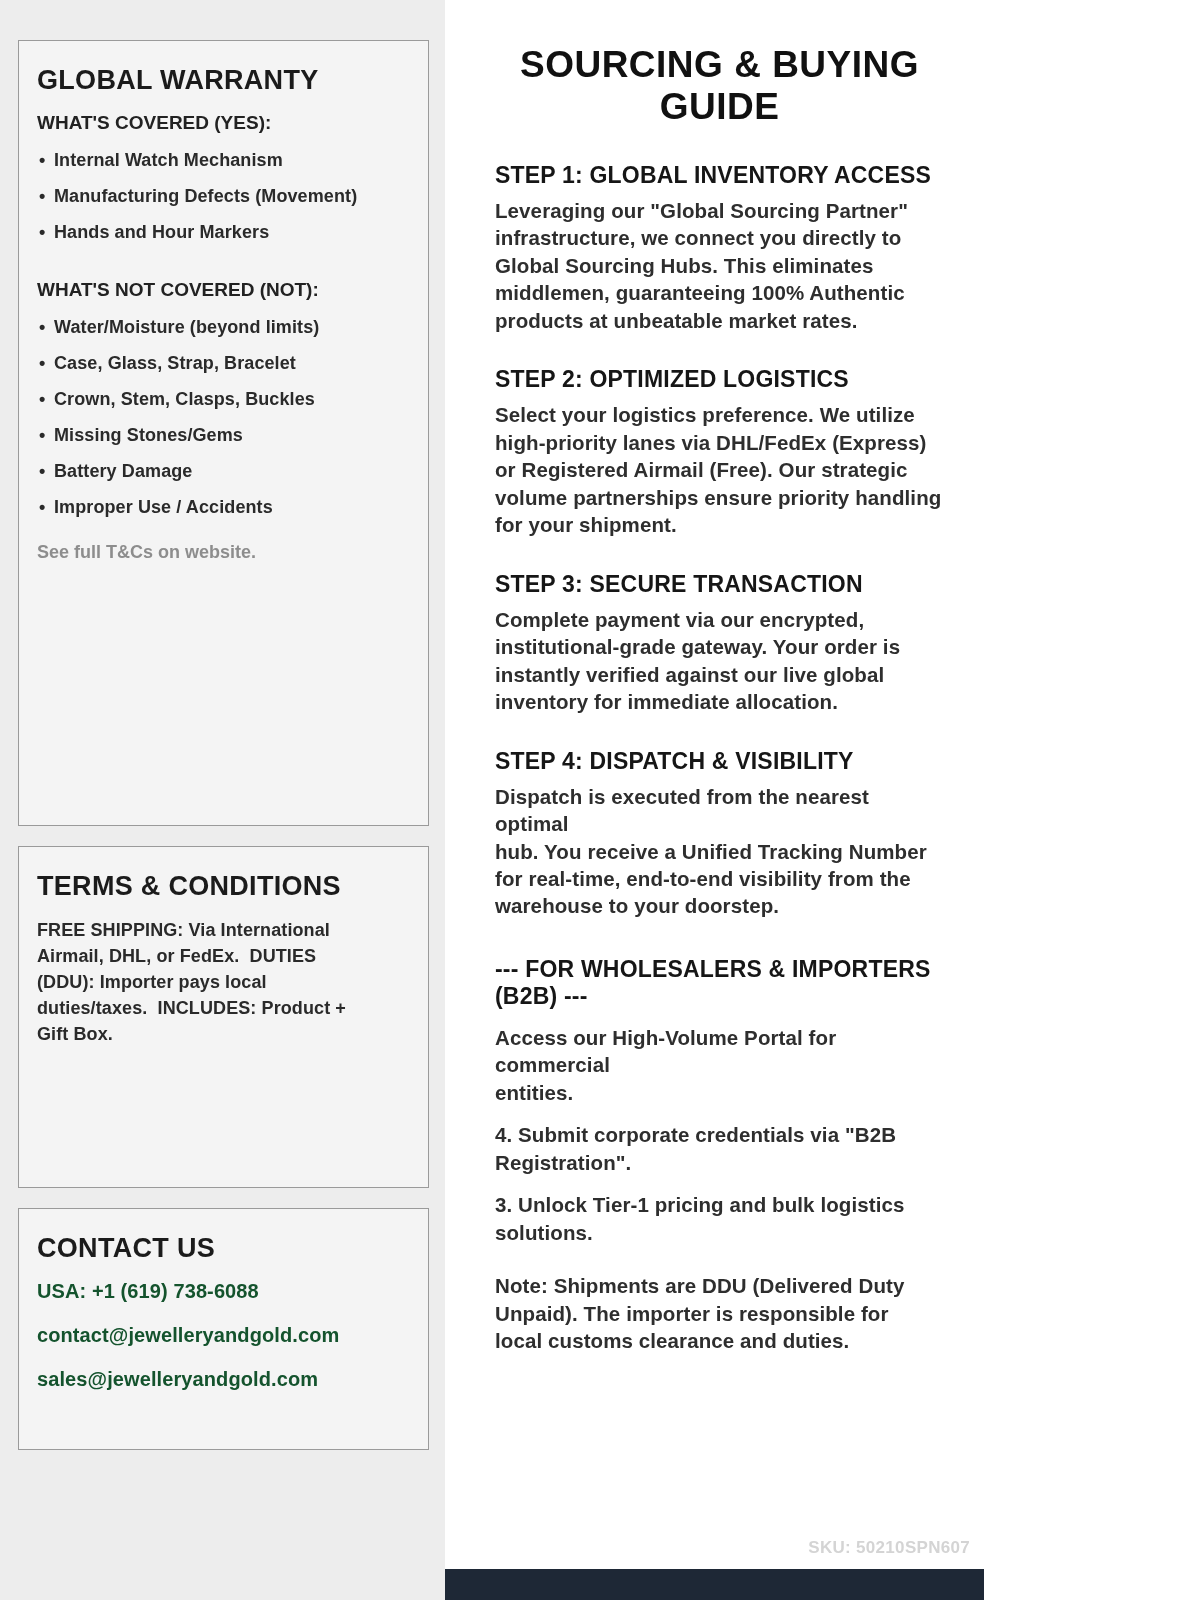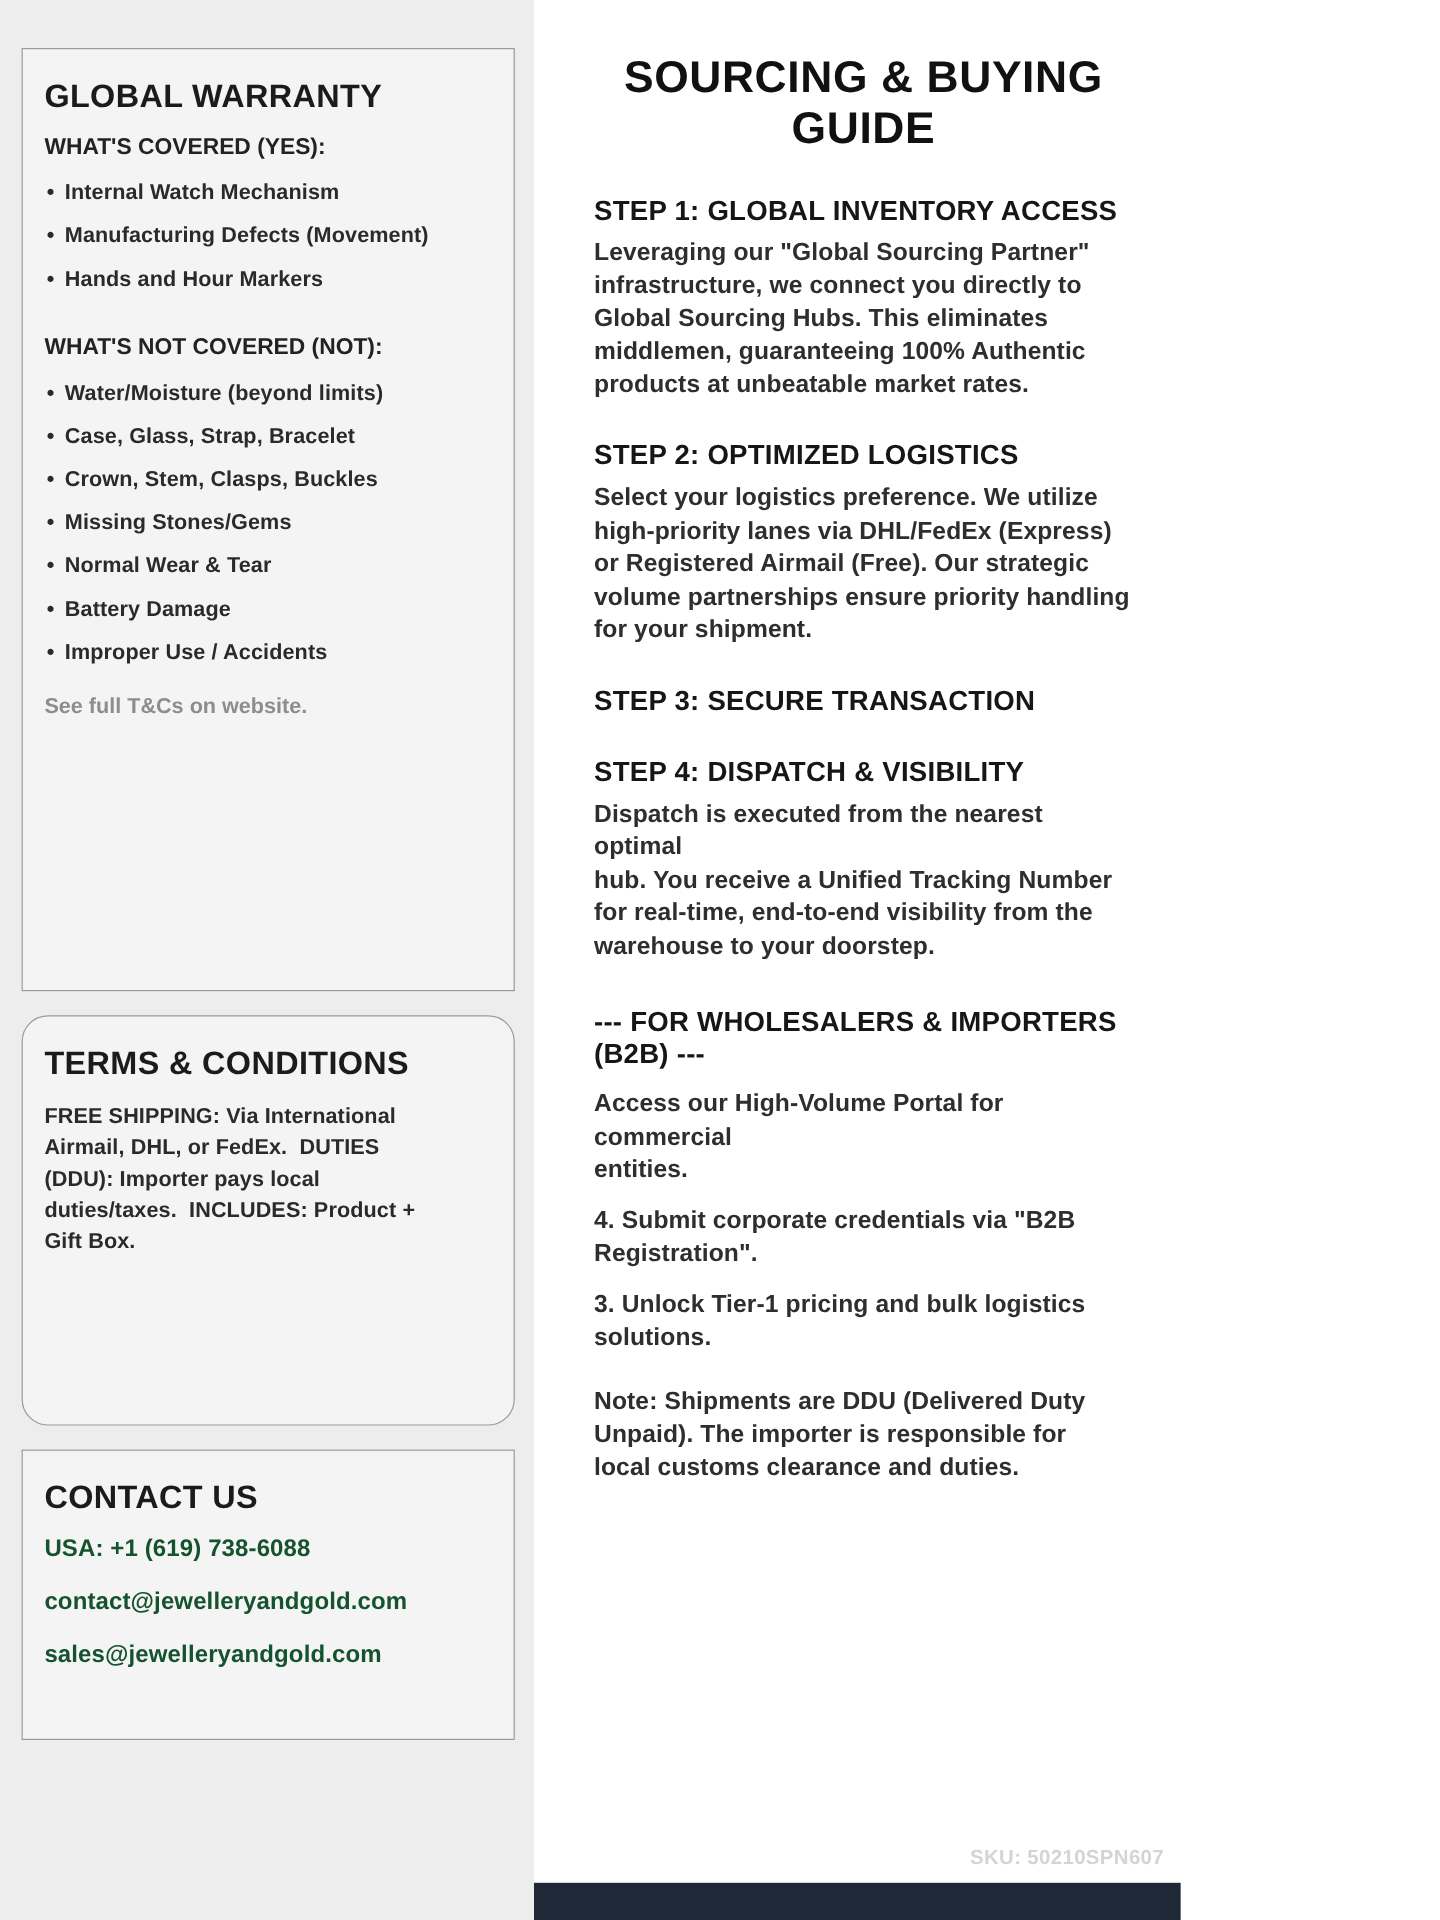--- a/index.html
+++ b/index.html
@@ -14,21 +14,21 @@
     background: #ededed;
     padding: 40px 16px 0 18px;
   }
   .box {
     border: 1px solid #9a9a9a;
     background: #f4f4f4;
     padding: 24px 18px;
   }
   .box + .box { margin-top: 20px; }
   .box-warranty { height: 786px; }
-  .box-terms    { height: 342px; border-radius: 22px; }
+  .box-terms    { height: 342px; }
   .box-contact  { height: 242px; }
 
   .box-title {
     font-size: 27px; font-weight: 700; color: #1b1b1b;
     letter-spacing: 0.3px; margin-bottom: 16px;
   }
   .sub-heading {
     font-size: 19px; font-weight: 700; color: #222222;
     margin-bottom: 16px;
   }
@@ -105,21 +105,20 @@
         <li>Manufacturing Defects (Movement)</li>
         <li>Hands and Hour Markers</li>
       </ul>
 
       <h3 class="sub-heading not-covered">WHAT'S NOT COVERED (NOT):</h3>
       <ul class="bullet-list">
         <li>Water/Moisture (beyond limits)</li>
         <li>Case, Glass, Strap, Bracelet</li>
         <li>Crown, Stem, Clasps, Buckles</li>
         <li>Missing Stones/Gems</li>
-        <li>Normal Wear &amp; Tear</li>
         <li>Battery Damage</li>
         <li>Improper Use / Accidents</li>
       </ul>
 
       <p class="footnote">See full T&amp;Cs on website.</p>
     </section>
 
     <section class="box box-terms">
       <h2 class="box-title">TERMS &amp; CONDITIONS</h2>
       <p class="terms-body">FREE SHIPPING: Via International
@@ -155,20 +154,24 @@
       <h2 class="step-heading">STEP 2: OPTIMIZED LOGISTICS</h2>
       <p class="body-text">Select your logistics preference. We utilize
 high-priority lanes via DHL/FedEx (Express)
 or Registered Airmail (Free). Our strategic
 volume partnerships ensure priority handling
 for your shipment.</p>
     </section>
 
     <section class="step">
       <h2 class="step-heading">STEP 3: SECURE TRANSACTION</h2>
+      <p class="body-text">Complete payment via our encrypted,
+institutional-grade gateway. Your order is
+instantly verified against our live global
+inventory for immediate allocation.</p>
     </section>
 
     <section class="step">
       <h2 class="step-heading">STEP 4: DISPATCH &amp; VISIBILITY</h2>
       <p class="body-text">Dispatch is executed from the nearest optimal
 hub. You receive a Unified Tracking Number
 for real-time, end-to-end visibility from the
 warehouse to your doorstep.</p>
     </section>
 

